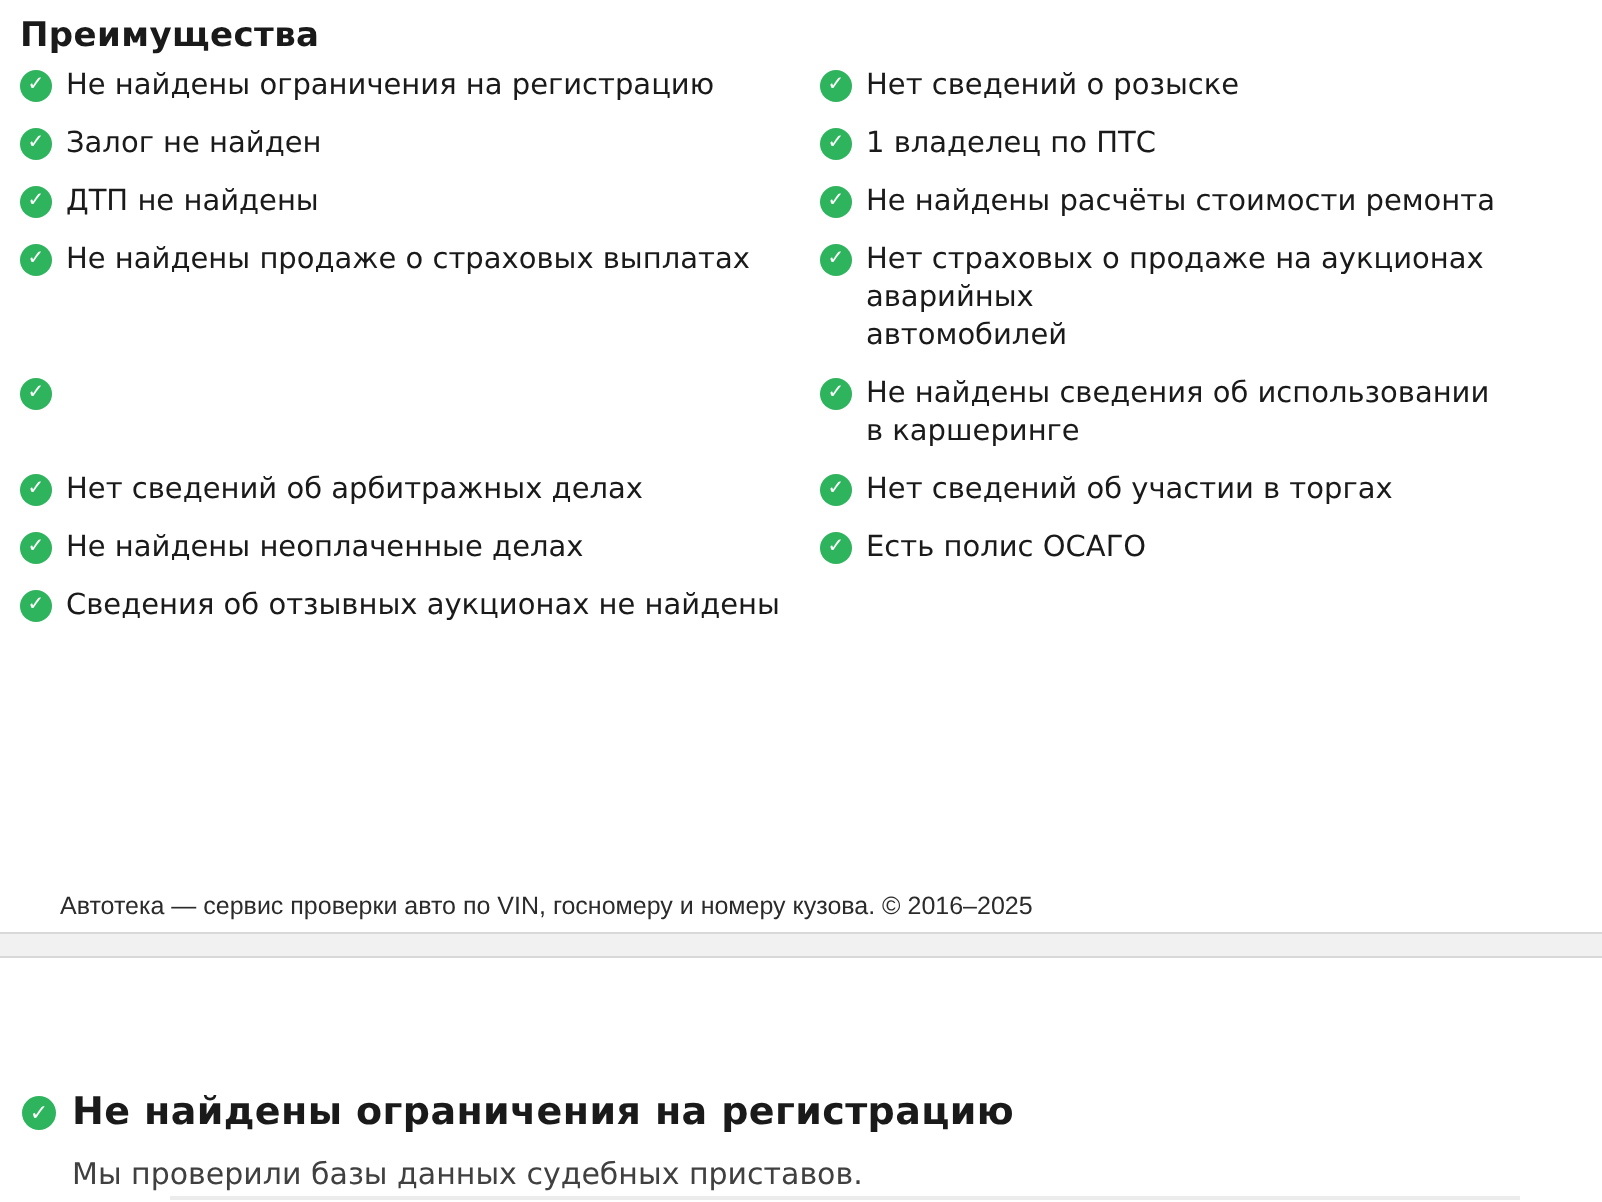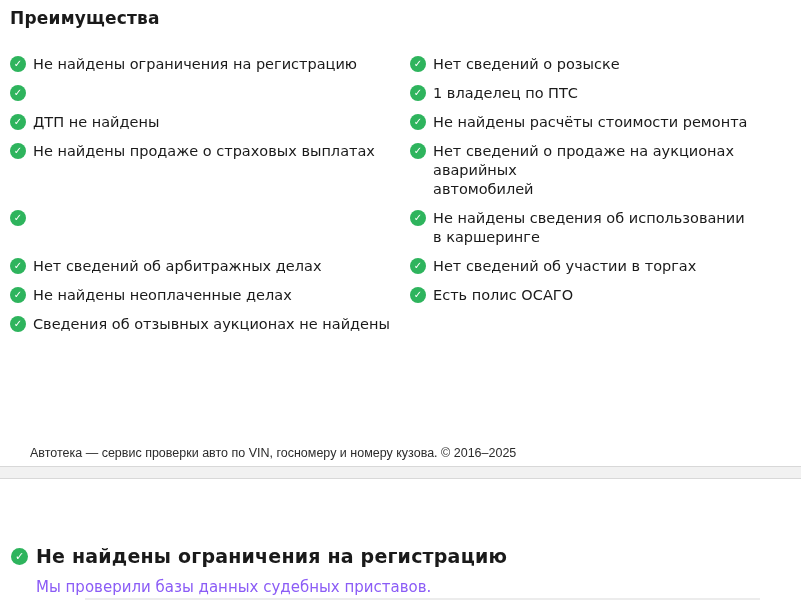--- a/index.html
+++ b/index.html
@@ -11,21 +11,21 @@
   }
 
   
   .top-section { padding: 8px 10px 0 10px; }
 
   .page-title {
     font-size: 17px;
     font-weight: bold;
     line-height: 21px;
     letter-spacing: 0.2px;
-    margin-bottom: 26px;
+    margin-bottom: 5px;
   }
 
   .adv-grid {
     display: grid;
     grid-template-columns: 400px 1fr;
     row-gap: 10px;
     column-gap: 0;
   }
 
   .item {
@@ -107,21 +107,21 @@
     font-weight: bold;
     line-height: 25px;
     letter-spacing: 0.2px;
   }
 
   .detail-desc {
     margin-top: 8px;
     margin-left: 25px;
     font-size: 15px;
     line-height: 20px;
-    color: #8b5cf6;
+    color: #404040;
   }
 
   
   .cutoff-line {
     position: absolute;
     left: 85px;
     top: 598px;
     width: 675px;
     height: 2px;
     background: #ececec;
@@ -139,20 +139,21 @@
       <span class="check">✓</span>
       <span class="item-text">Не найдены ограничения на регистрацию</span>
     </div>
     <div class="item">
       <span class="check">✓</span>
       <span class="item-text">Нет сведений о розыске</span>
     </div>
 
     <div class="item">
       <span class="check">✓</span>
+      <span class="item-text">Залог не найден</span>
     </div>
     <div class="item">
       <span class="check">✓</span>
       <span class="item-text">1 владелец по ПТС</span>
     </div>
 
     <div class="item">
       <span class="check">✓</span>
       <span class="item-text">ДТП не найдены</span>
     </div>
@@ -160,21 +161,21 @@
       <span class="check">✓</span>
       <span class="item-text">Не найдены расчёты стоимости ремонта</span>
     </div>
 
     <div class="item">
       <span class="check">✓</span>
       <span class="item-text">Не найдены продаже о страховых выплатах</span>
     </div>
     <div class="item">
       <span class="check">✓</span>
-      <span class="item-text">Нет сведений о продаже на аукционах аварийных
+      <span class="item-text">Нет страховых о продаже на аукционах аварийных
 автомобилей</span>
     </div>
 
     <div class="item">
       <span class="check">✓</span>
     </div>
     <div class="item">
       <span class="check">✓</span>
       <span class="item-text">Не найдены сведения об использовании
 в каршеринге</span>

